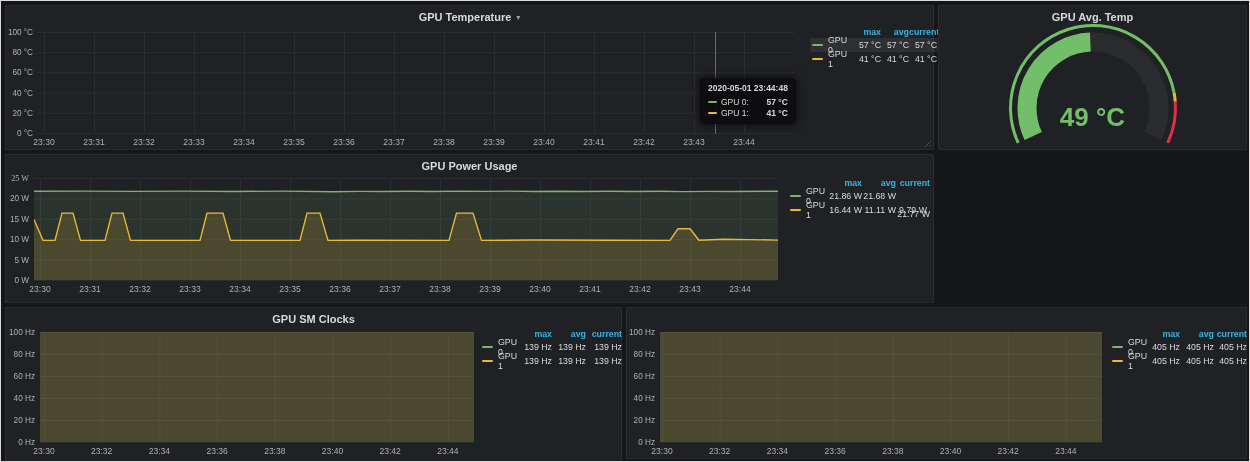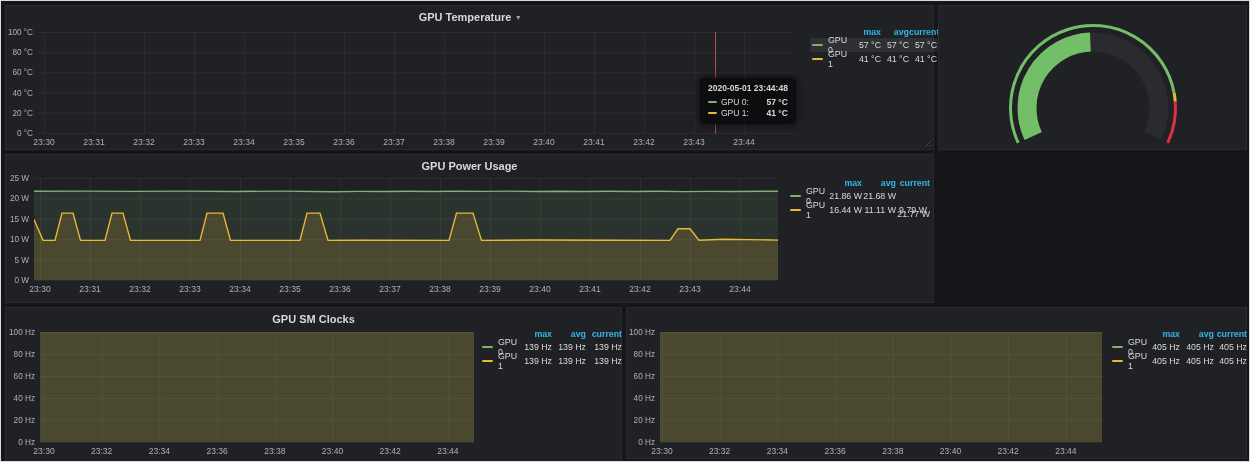--- a/index.html
+++ b/index.html
@@ -110,27 +110,31 @@
             <span>GPU 1</span>
           </div>
           <div class="lv" style="width: 29px;">41 °C</div>
           <div class="lv" style="width: 28px;">41 °C</div>
           <div class="lv" style="width: 28px;">41 °C</div>
         </div>
       </div>
     </section>
 
   <section class="panel" id="p-avg" style="left:937px;top:4px;width:309px;height:145px">
+    <header class="ptitle">
+      <span>GPU Avg. Temp</span>
+    </header>
     <svg class="gauge" id="g-avg" width="176" height="130" style="left:66px;top:15px">
         <path d="M 28.18 114.89 A 66 66 0 1 1 147.82 114.89" fill="none" stroke="#2a2b2f" stroke-width="19"></path>
         <path d="M 28.18 114.89 A 66 66 0 0 1 85.35 21.05" fill="none" stroke="#73bf69" stroke-width="19"></path>
         <path d="M 13.23 121.87 A 82.5 82.5 0 1 1 169.08 71.75" fill="none" stroke="#73bf69" stroke-width="3"></path>
         <path d="M 169.08 71.75 A 82.5 82.5 0 0 1 170.25 80.61" fill="none" stroke="#eab839" stroke-width="3"></path>
         <path d="M 170.25 80.61 A 82.5 82.5 0 0 1 162.77 121.87" fill="none" stroke="#e02f44" stroke-width="3"></path>
       </svg>
+    <div class="gval" id="gv-avg" style="top: 96px; font-size: 26px; color: rgb(115, 191, 105);">49 °C</div>
   </section>
 
   <section class="panel" id="p-power" style="left:4px;top:153px;width:929px;height:149px">
     <header class="ptitle">
       <span>GPU Power Usage</span>
     </header>
     <div class="plot" id="plot-power" style="left:28px;top:23px;width:744px;height:103px;background-size:50px 20.4px;background-position:6px 0">
       <svg id="svg-power" width="744" height="103">
           <polygon points="0,102 0.0,13.3 50.0,13.1 100.0,13.4 150.0,13.1 200.0,13.5 250.0,13.1 300.0,13.7 325.0,13.4 350.0,13.5 375.0,13.3 400.0,13.5 425.0,13.1 450.0,13.4 475.0,13.1 500.0,13.5 525.0,13.2 550.0,13.5 575.0,13.3 600.0,13.5 625.0,13.3 650.0,13.6 675.0,13.4 700.0,13.5 744.0,13.2 744,102" fill="rgba(126,178,109,0.13)"></polygon>
           <polyline points="0.0,13.3 50.0,13.1 100.0,13.4 150.0,13.1 200.0,13.5 250.0,13.1 300.0,13.7 325.0,13.4 350.0,13.5 375.0,13.3 400.0,13.5 425.0,13.1 450.0,13.4 475.0,13.1 500.0,13.5 525.0,13.2 550.0,13.5 575.0,13.3 600.0,13.5 625.0,13.3 650.0,13.6 675.0,13.4 700.0,13.5 744.0,13.2" fill="none" stroke="#7eb26d" stroke-width="1.4"></polyline>
@@ -146,21 +150,21 @@
       <div class="xtick" style="left: 284px; top: 129px;">23:35</div>
       <div class="xtick" style="left: 334px; top: 129px;">23:36</div>
       <div class="xtick" style="left: 384px; top: 129px;">23:37</div>
       <div class="xtick" style="left: 434px; top: 129px;">23:38</div>
       <div class="xtick" style="left: 484px; top: 129px;">23:39</div>
       <div class="xtick" style="left: 534px; top: 129px;">23:40</div>
       <div class="xtick" style="left: 584px; top: 129px;">23:41</div>
       <div class="xtick" style="left: 634px; top: 129px;">23:42</div>
       <div class="xtick" style="left: 684px; top: 129px;">23:43</div>
       <div class="xtick" style="left: 734px; top: 129px;">23:44</div>
-      <div class="ytick" style="top: 23px; width: 23px;">25 W</div>
+      <div class="ytick" style="top: 23px; width: 23px; font-family: Liberation Serif, serif;">25 W</div>
       <div class="ytick" style="top: 43.4px; width: 23px;">20 W</div>
       <div class="ytick" style="top: 63.8px; width: 23px;">15 W</div>
       <div class="ytick" style="top: 84.2px; width: 23px;">10 W</div>
       <div class="ytick" style="top: 104.6px; width: 23px;">5 W</div>
       <div class="ytick" style="top: 125px; width: 23px;">0 W</div>
       <div class="legend" style="left: 782px; top: 22px;">
         <div class="lrow lhead">
           <div class="llabel" style="width: 38px;"></div>
           <div class="lh" style="width: 34px;">max</div>
           <div class="lh" style="width: 34px;">avg</div>

